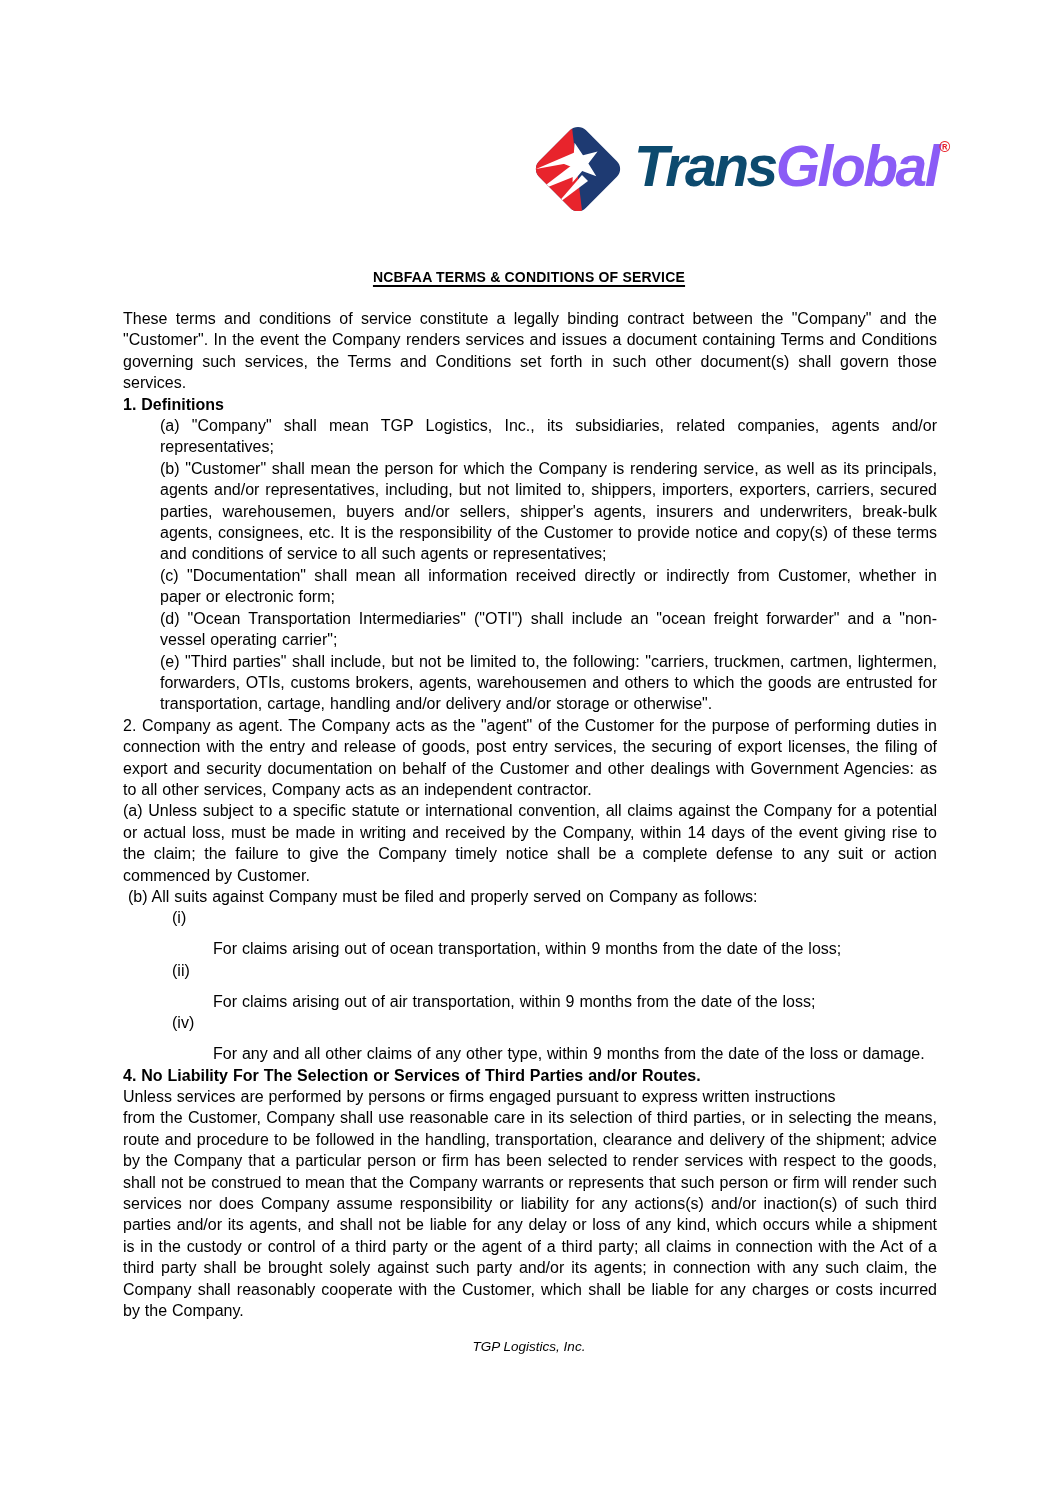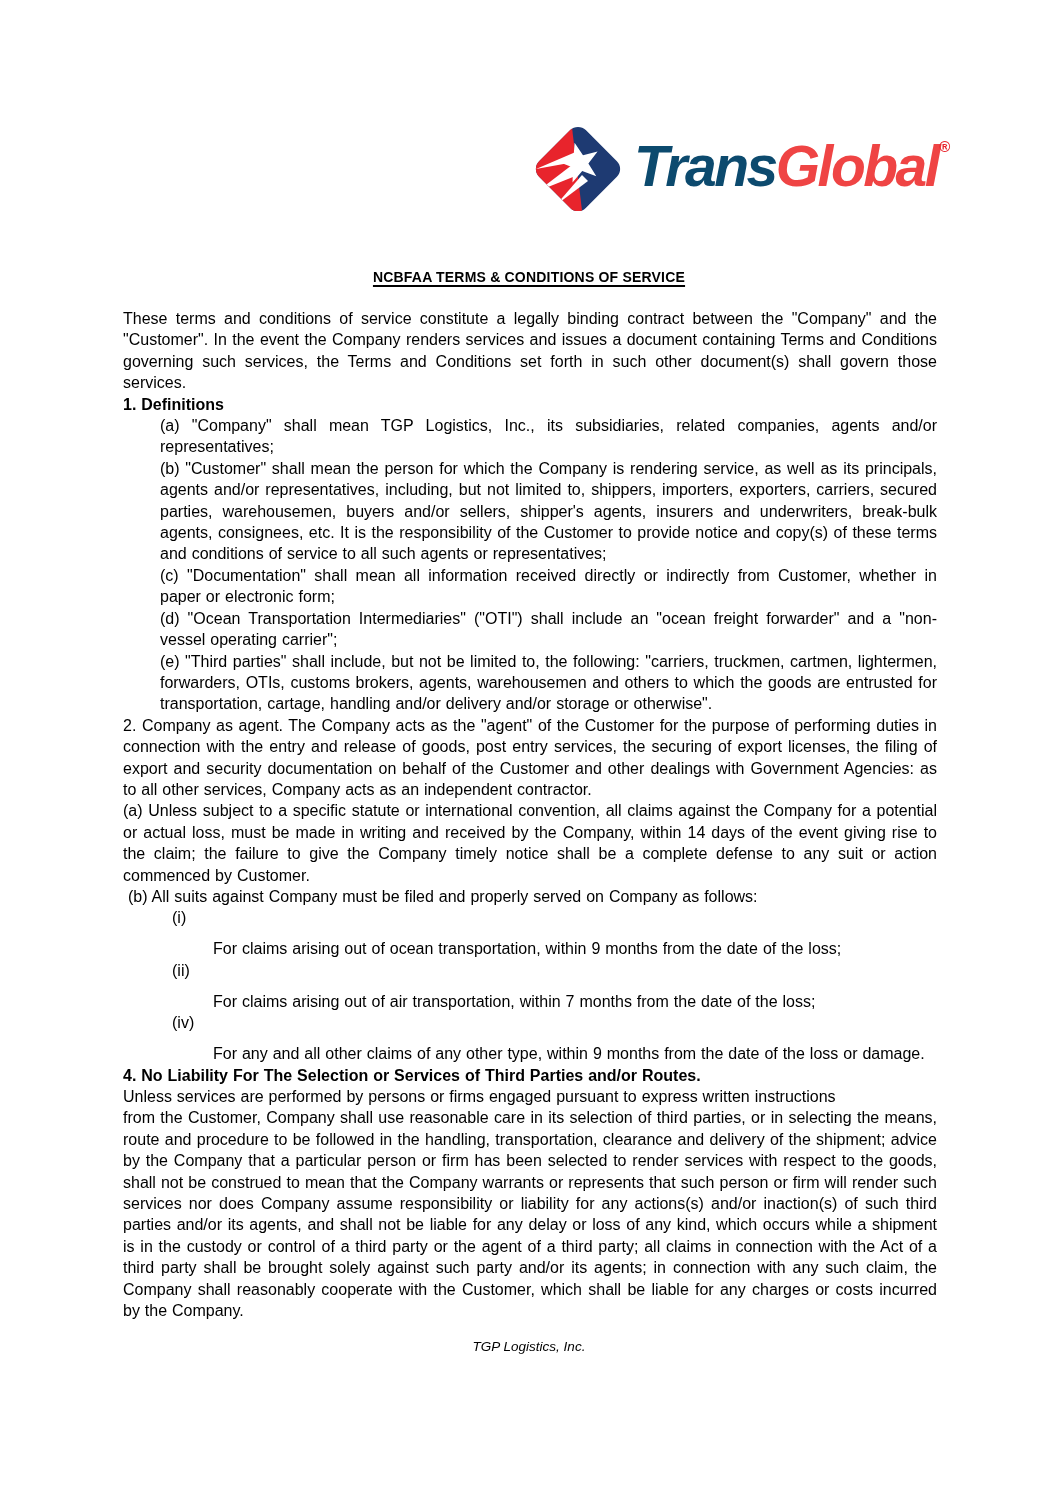--- a/index.html
+++ b/index.html
@@ -27,21 +27,21 @@
   .wordmark {
     font-style: italic;
     font-weight: bold;
     font-size: 57px;
     letter-spacing: -2.5px;
     line-height: 1;
     white-space: nowrap;
     padding-bottom: 6px;
   }
   .wordmark .navy { color: #0c4a6e; }
-  .wordmark .red  { color: #ef4444; }
+  .wordmark .red  { color: #8b5cf6; }
   .wordmark sup.reg {
     font-size: 15px;
     font-weight: bold;
     color: #e8242c;
     vertical-align: 34px;
     letter-spacing: 0;
     margin-left: 1px;
   }
 
   
@@ -136,21 +136,21 @@
 
     <p class="just">(a) Unless subject to a specific statute or international convention, all claims against the Company for a potential or actual loss, must be made in writing and received by the Company, within 14 days of the event giving rise to the claim; the failure to give the Company timely notice shall be a complete defense to any suit or action commenced by Customer.</p>
     <div class="b-line">(b) All suits against Company must be filed and properly served on Company as follows:</div>
 
     <div class="roman-item">
       <div class="marker">(i)</div>
       <div class="txt">For claims arising out of ocean transportation, within 9 months from the date of the loss;</div>
     </div>
     <div class="roman-item">
       <div class="marker">(ii)</div>
-      <div class="txt">For claims arising out of air transportation, within 7 months from the date of the loss;</div>
+      <div class="txt">For claims arising out of air transportation, within 9 months from the date of the loss;</div>
     </div>
     <div class="roman-item">
       <div class="marker">(iv)</div>
       <div class="txt">For any and all other claims of any other type, within 9 months from the date of the loss or damage.</div>
     </div>
 
     <div class="heading">4. No Liability For The Selection or Services of Third Parties and/or Routes.</div>
     <div>Unless services are performed by persons or firms engaged pursuant to express written instructions</div>
     <p class="just">from the Customer, Company shall use reasonable care in its selection of third parties, or in selecting the means, route and procedure to be followed in the handling, transportation, clearance and delivery of the shipment; advice by the Company that a particular person or firm has been selected to render services with respect to the goods, shall not be construed to mean that the Company warrants or represents that such person or firm will render such services nor does Company assume responsibility or liability for any actions(s) and/or inaction(s) of such third parties and/or its agents, and shall not be liable for any delay or loss of any kind, which occurs while a shipment is in the custody or control of a third party or the agent of a third party; all claims in connection with the Act of a third party shall be brought solely against such party and/or its agents; in connection with any such claim, the Company shall reasonably cooperate with the Customer, which shall be liable for any charges or costs incurred by the Company.</p>
 

